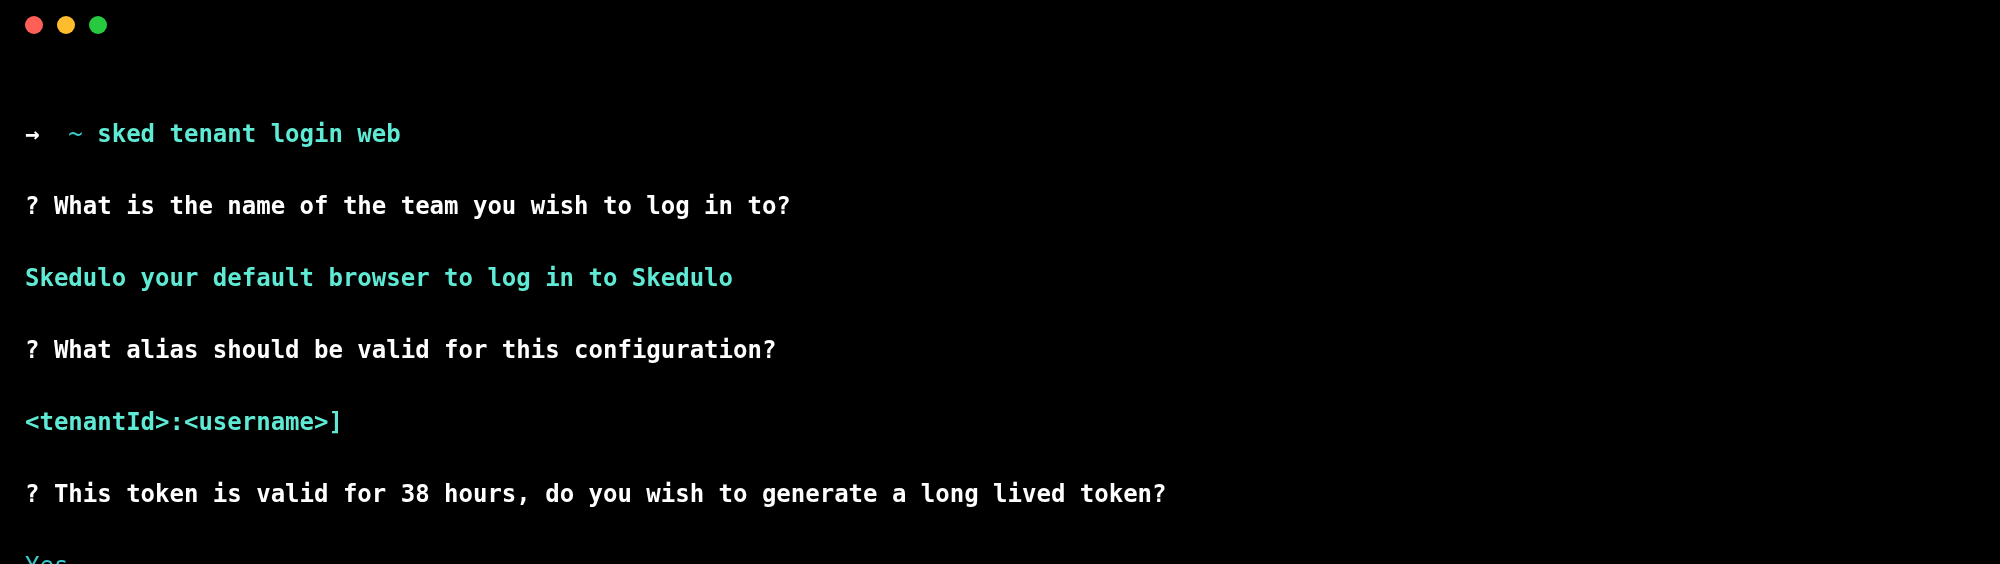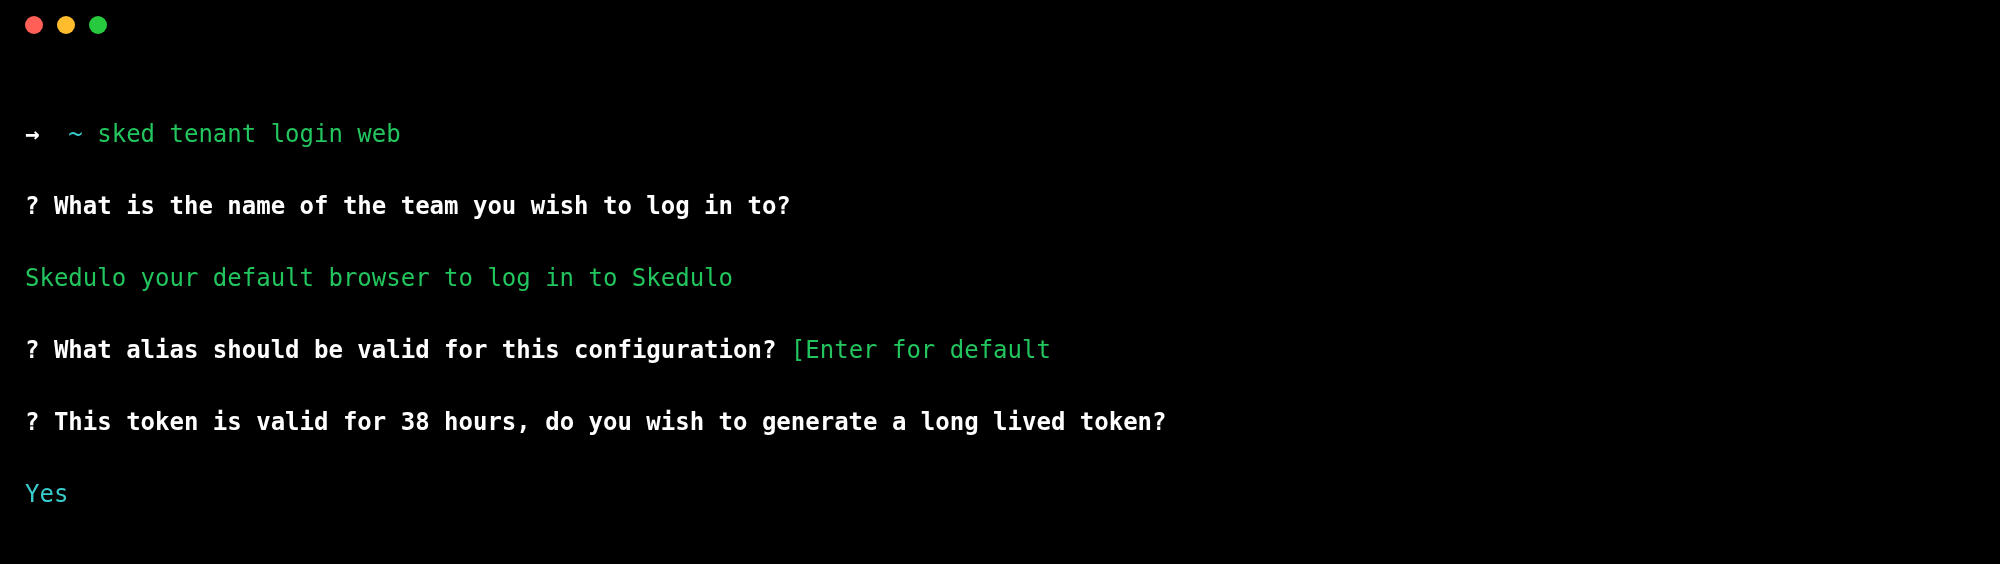--- a/index.html
+++ b/index.html
@@ -34,36 +34,37 @@
     .terminal {
       padding: 30px 25px 0 25px;
       white-space: pre-wrap;
       word-wrap: break-word;
     }
     .line {
       display: flex;
       flex-wrap: wrap;
     }
     .bold-white { color: #fff; font-weight: bold; }
-    .dim { color: #22c55e; }
+    .dim { color: #5eead4; font-weight: bold; }
     .cyan { color: #39cccc; }
   </style>
 </head>
 <body>
 
 <div class="titlebar">
   <div class="traffic-light red"></div>
   <div class="traffic-light yellow"></div>
   <div class="traffic-light green"></div>
 </div>
 
 <div class="terminal">
 <div class="line"><span class="bold-white">→  </span><span class="cyan">~</span><span class="dim"> sked tenant login web</span></div>
 <div class="line"><span class="bold-white">?</span><span class="bold-white"> What is the name of the team you wish to log in to? </span></div>
 <div class="line"><span class="dim">Skedulo your default browser to log in to Skedulo</span></div>
-<div class="line"><span class="bold-white">?</span><span class="bold-white"> What alias should be valid for this configuration? </span><span class="dim">[Enter for default </span></div>
+<div class="line"><span class="bold-white">?</span><span class="bold-white"> What alias should be valid for this configuration? </span></div>
+<div class="line"><span class="dim">&lt;tenantId&gt;:&lt;username&gt;]</span></div>
 <div class="line"><span class="bold-white">?</span><span class="bold-white"> This token is valid for 38 hours, do you wish to generate a long lived token? </span></div>
 <div class="line"><span class="cyan">Yes</span></div>
 
 
 
 
 </div>
 
 </body></html>

